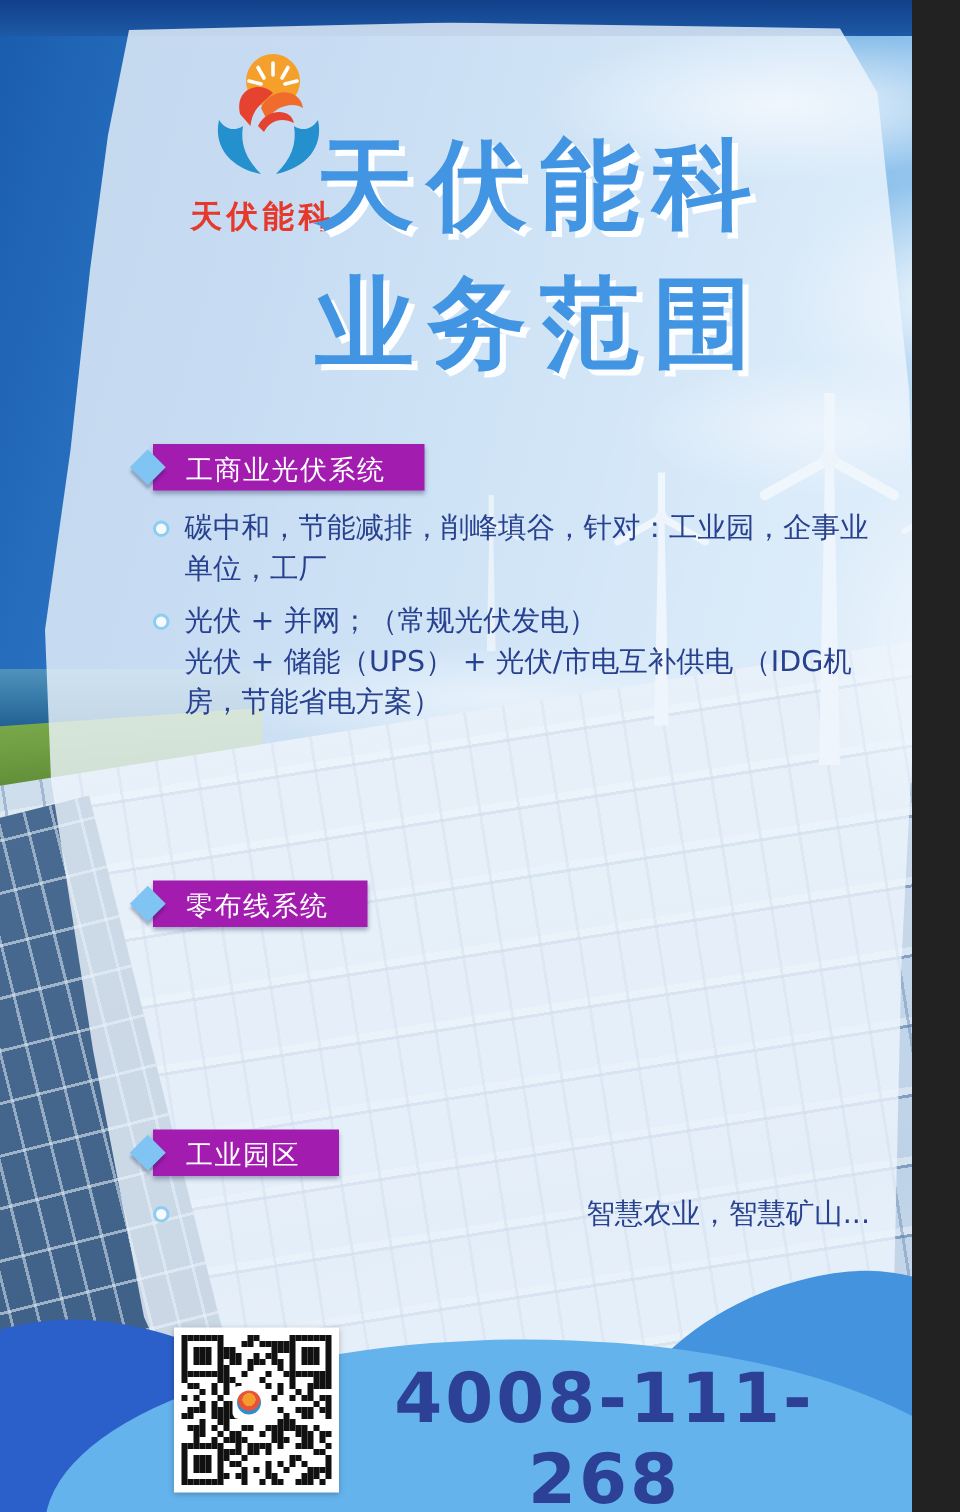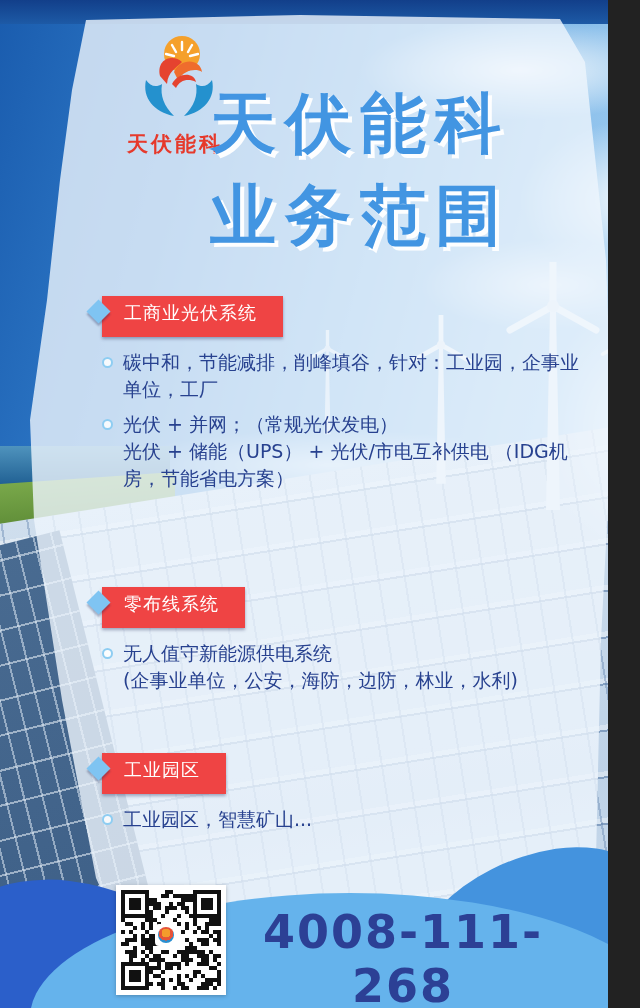--- a/index.html
+++ b/index.html
@@ -47,27 +47,27 @@
   
   .content{position:absolute;inset:0;}
   .logo{position:absolute;left:100px;top:32px;width:150px;text-align:center;}
   .logo-text{margin-top:2px;color:#e6392b;font-weight:bold;font-size:21px;letter-spacing:3px;}
   .title{position:absolute;left:150px;top:78px;width:420px;text-align:center;
     color:#4295e2;font-weight:900;font-size:66px;line-height:92px;letter-spacing:9px;
     text-shadow:4px 4px 0 rgba(255,255,255,.95);}
 
   .section{position:absolute;left:88px;width:492px;}
   .sec-head{position:relative;display:inline-block;margin-left:14px;
-    background:#ef4444;color:#fff;font-size:18px;letter-spacing:1px;
-    padding:5px 26px 12px 22px;box-shadow:0 2px 3px rgba(20,30,80,.35);}
+    background:#a21caf;color:#fff;font-size:18px;letter-spacing:1px;
+    padding:5px 26px 2px 22px;box-shadow:0 2px 3px rgba(20,30,80,.35);}
   .diamond{position:absolute;left:-12px;top:7px;width:17px;height:17px;background:#7fc4f2;
     transform:rotate(45deg);box-shadow:2px 2px 2px rgba(20,30,80,.3);}
   .items{margin:12px 0 0 14px;}
   .item{display:flex;align-items:flex-start;margin-bottom:8px;
-    color:#27418f;font-size:19px;line-height:27px;}
+    color:#27418f;font-size:19px;line-height:27px;justify-content:space-between;}
   .bullet{flex:0 0 auto;width:11px;height:11px;margin:8px 10px 0 0;border-radius:50%;
     border:2px solid #8ecdf2;background:rgba(255,255,255,.85);}
   .item-text{white-space:pre-line;}
 
   
   .blob{position:absolute;}
   .blob-left{left:-70px;bottom:-85px;width:300px;height:210px;background:#2b5fca;
     border-radius:55% 75% 0 0;transform:rotate(7deg);}
   .blob-right{right:-70px;bottom:-60px;width:280px;height:215px;background:#4493de;
     border-radius:75% 45% 0 0;transform:rotate(-9deg);}
@@ -205,37 +205,32 @@
       <div class="items">
       </div>
     </div>
 
     <div class="section" style="top:587px;">
       <div class="sec-head">
         <span class="diamond"></span>
         <span>零布线系统</span>
       </div>
       <div class="items">
-        <div class="item">
-          <span class="bullet"></span>
-          <span class="item-text">无人值守新能源供电系统
-(企事业单位，公安，海防，边防，林业，水利)</span>
-        </div>
       </div>
     </div>
 
     <div class="section" style="top:753px;">
       <div class="sec-head">
         <span class="diamond"></span>
         <span>工业园区</span>
       </div>
       <div class="items">
         <div class="item">
           <span class="bullet"></span>
-          <span class="item-text">工业园区，智慧矿山...</span>
+          <span class="item-text">智慧农业，智慧矿山...</span>
         </div>
       </div>
     </div>
 
     <div class="qr">
       <div class="qr-grid" id="qr-grid">
           <div class="d"></div>
           <div class="d"></div>
           <div class="d"></div>
           <div class="d"></div>

